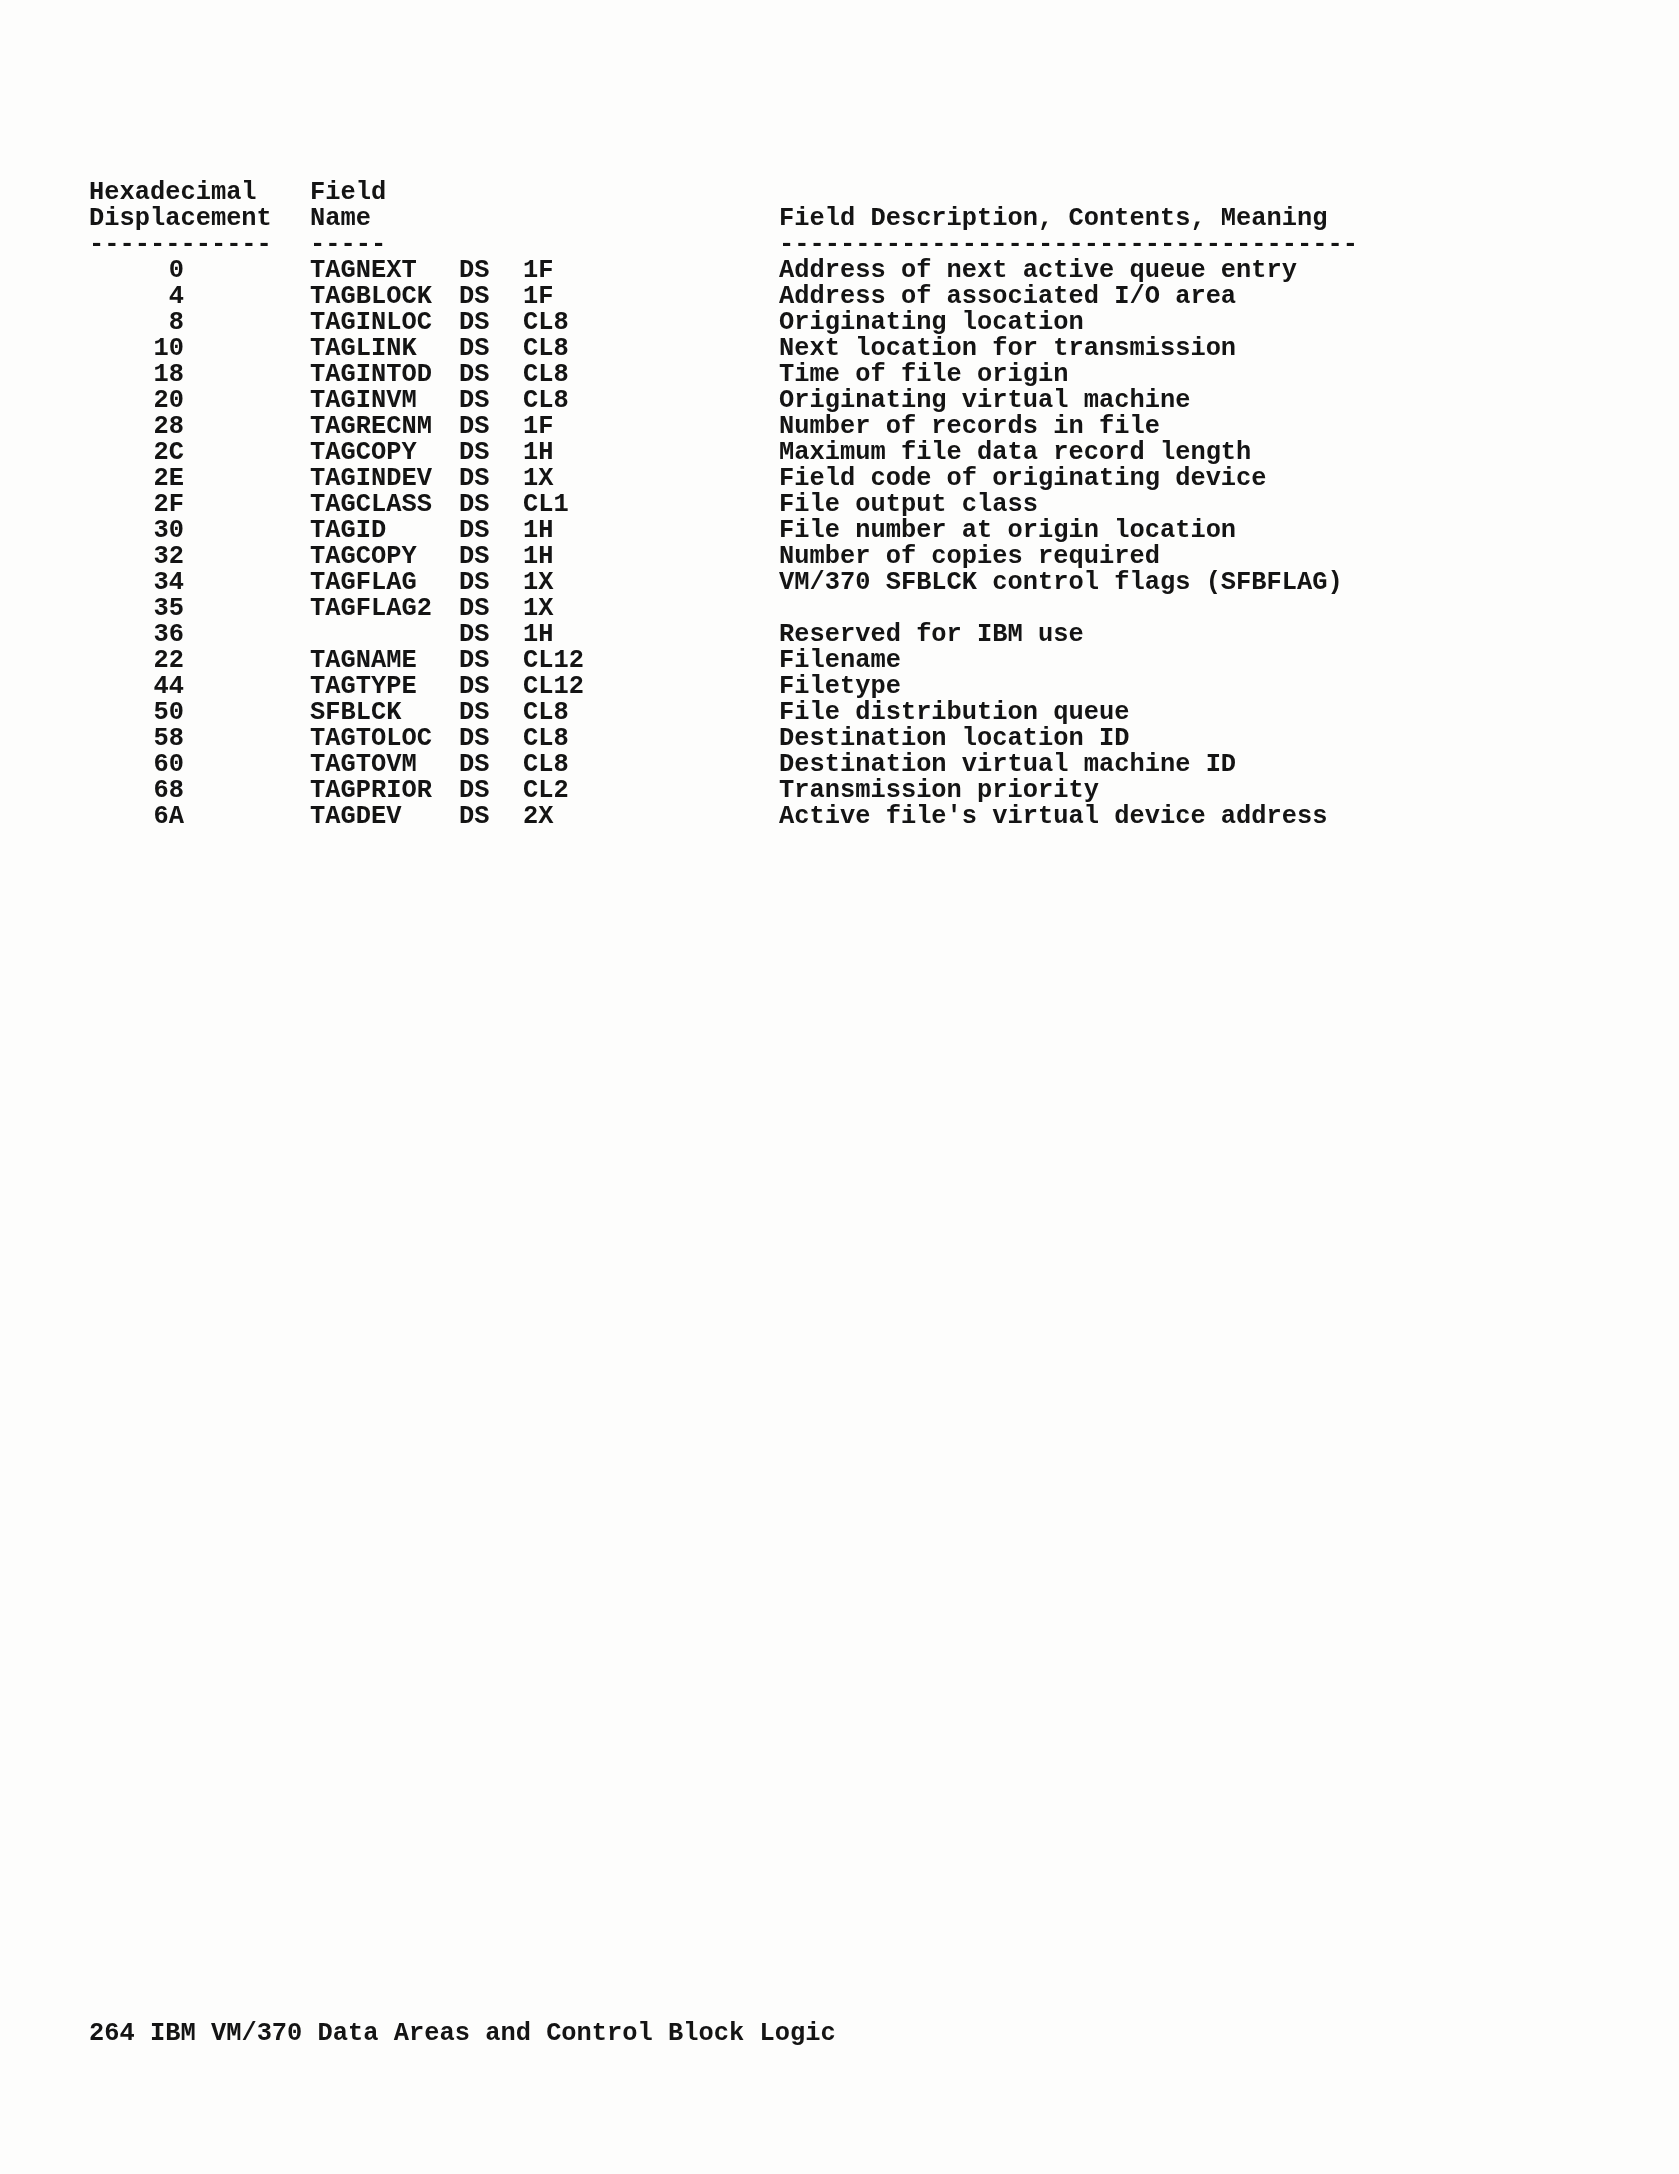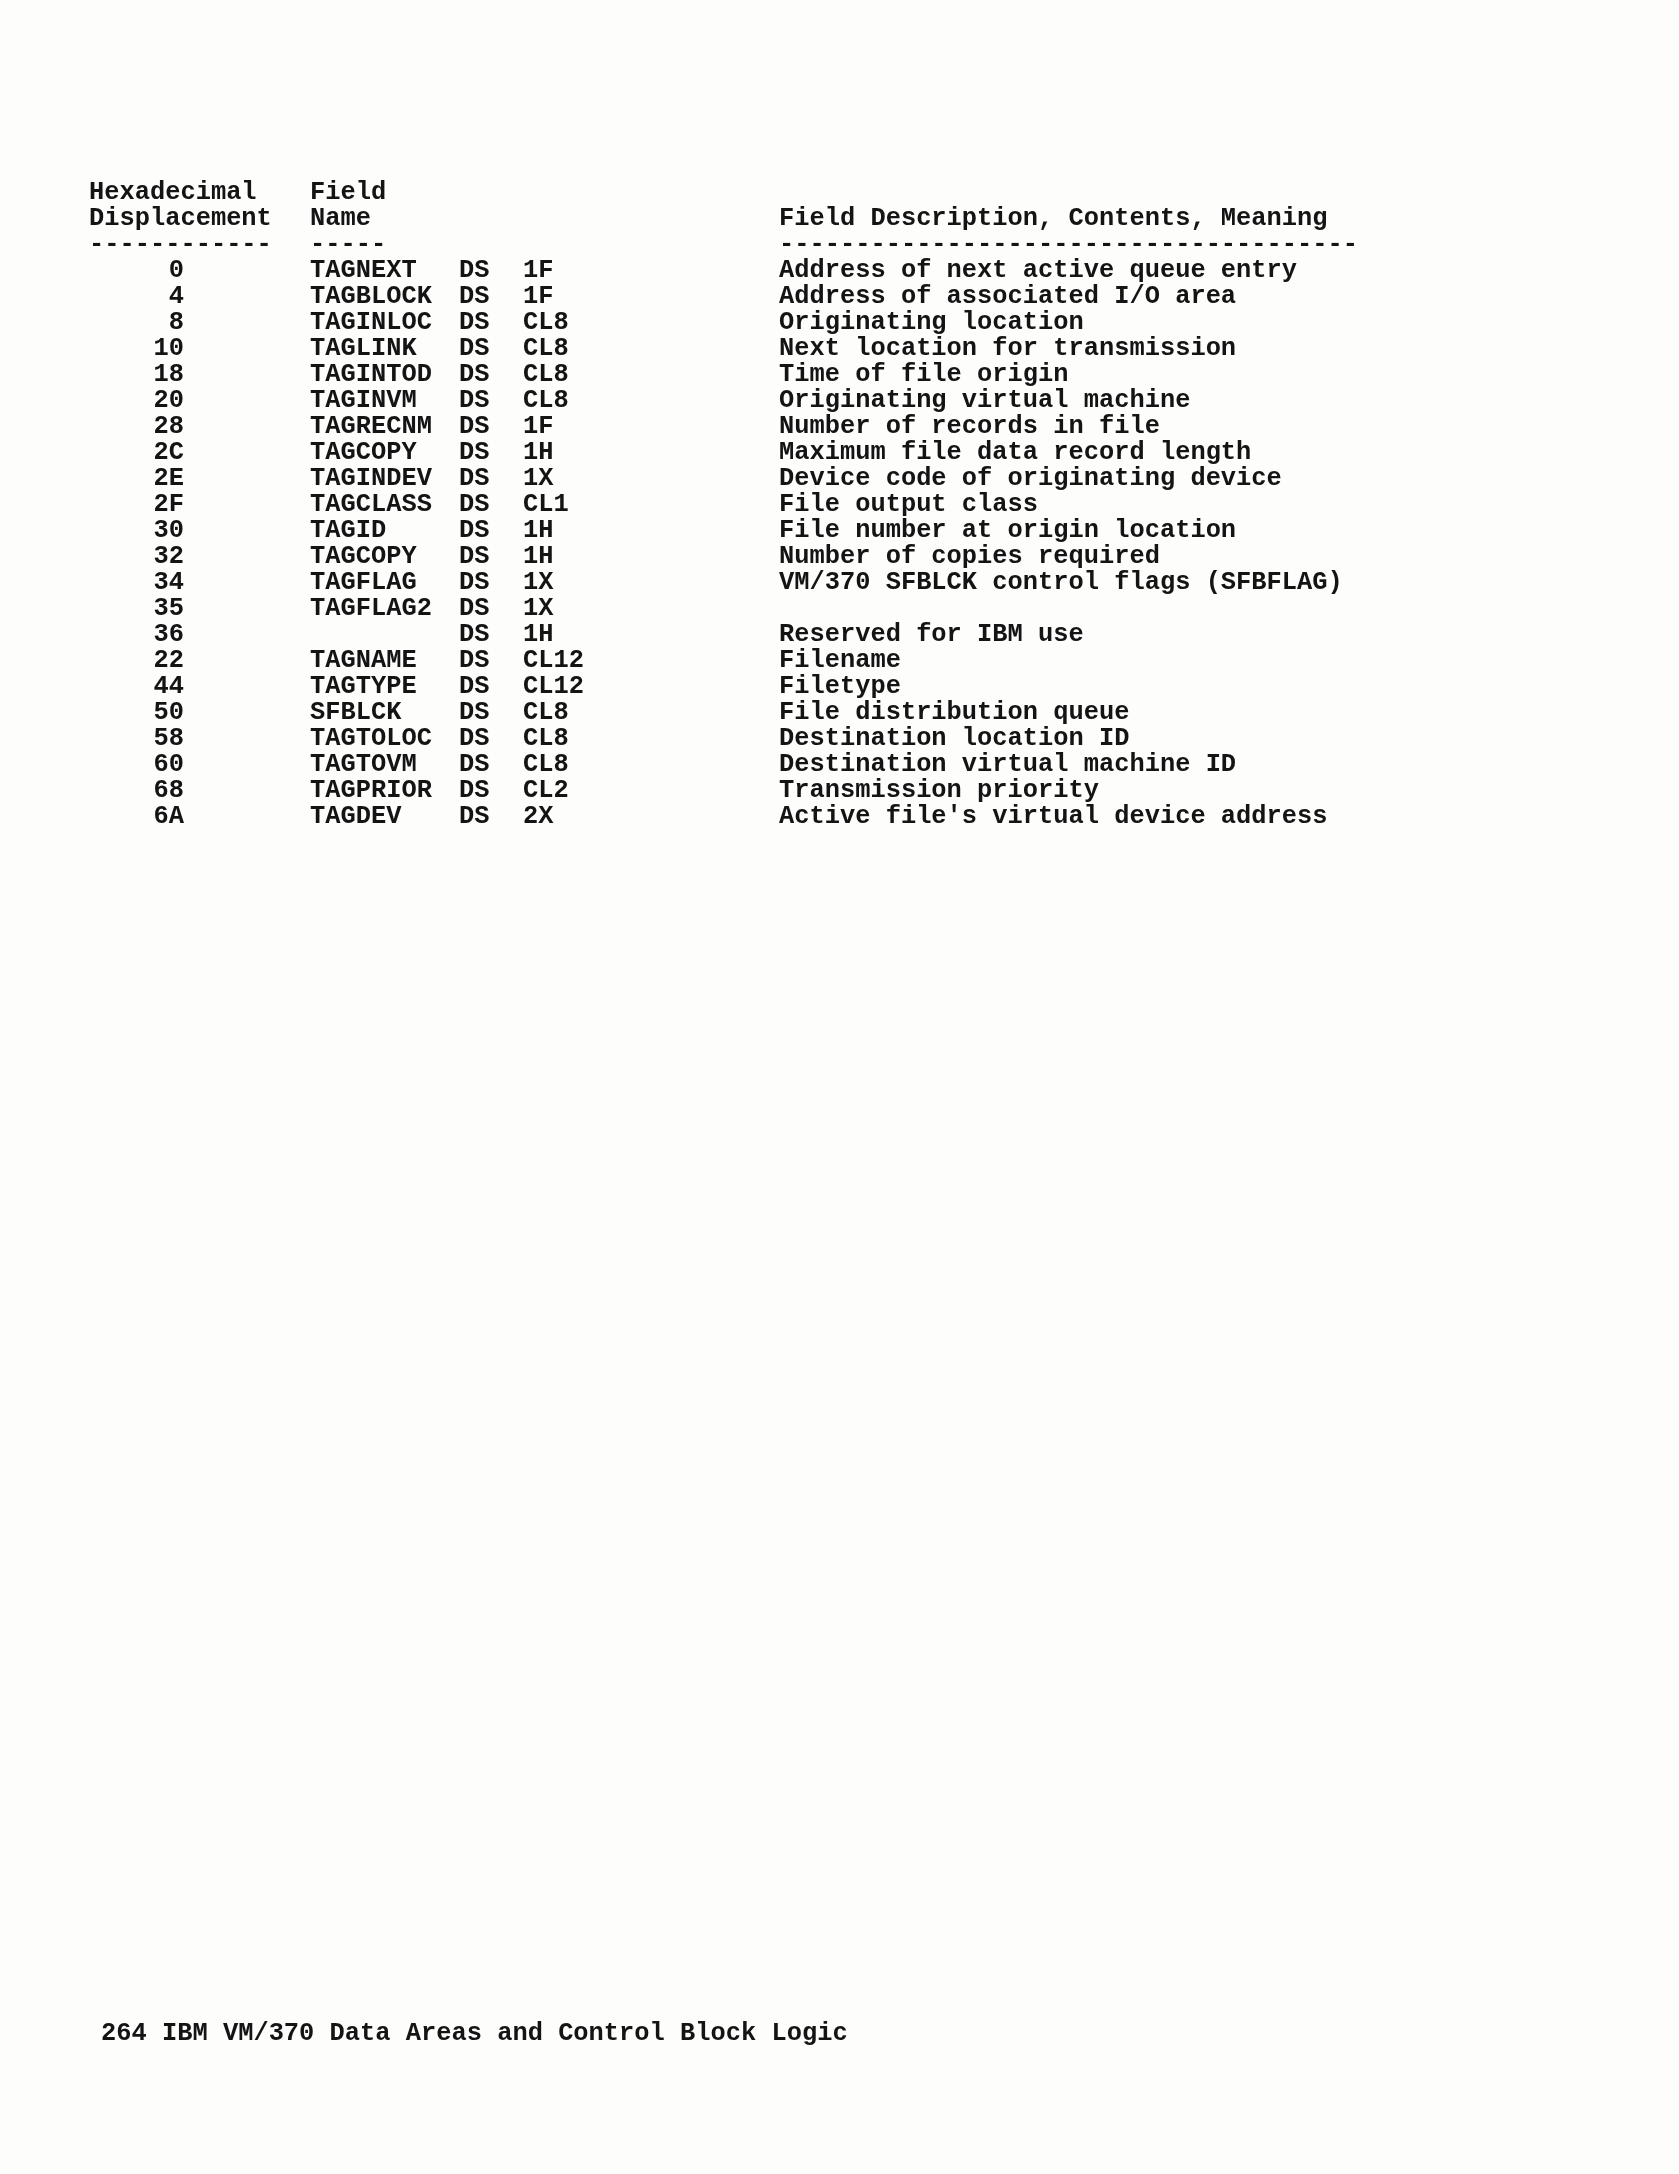--- a/index.html
+++ b/index.html
@@ -41,21 +41,21 @@
     position: absolute;
     top: 0;
     white-space: pre;
   }
   .c-col1    { left: 0; }
   .c-disp    { left: 0; width: 95px; text-align: right; }
   .c-name    { left: 221px; }
   .c-op      { left: 370px; }
   .c-operand { left: 434px; }
   .c-desc    { left: 690px; }
-  .f-num     { left: 0; margin-left: 12px; }
+  .f-num     { left: 0; }
   .f-title   { left: 86px; }
   .spacer    { height: 26px; }
 </style>
 </head>
 <body>
 
 <div class="page">
 
   <div class="content">
 
@@ -78,21 +78,21 @@
 
     <div>
         <div class="line"><span class="c-disp">0</span><span class="c-name">TAGNEXT</span><span class="c-op">DS</span><span class="c-operand">1F</span><span class="c-desc">Address of next active queue entry</span></div>
         <div class="line"><span class="c-disp">4</span><span class="c-name">TAGBLOCK</span><span class="c-op">DS</span><span class="c-operand">1F</span><span class="c-desc">Address of associated I/O area</span></div>
         <div class="line"><span class="c-disp">8</span><span class="c-name">TAGINLOC</span><span class="c-op">DS</span><span class="c-operand">CL8</span><span class="c-desc">Originating location</span></div>
         <div class="line"><span class="c-disp">10</span><span class="c-name">TAGLINK</span><span class="c-op">DS</span><span class="c-operand">CL8</span><span class="c-desc">Next location for transmission</span></div>
         <div class="line"><span class="c-disp">18</span><span class="c-name">TAGINTOD</span><span class="c-op">DS</span><span class="c-operand">CL8</span><span class="c-desc">Time of file origin</span></div>
         <div class="line"><span class="c-disp">20</span><span class="c-name">TAGINVM</span><span class="c-op">DS</span><span class="c-operand">CL8</span><span class="c-desc">Originating virtual machine</span></div>
         <div class="line"><span class="c-disp">28</span><span class="c-name">TAGRECNM</span><span class="c-op">DS</span><span class="c-operand">1F</span><span class="c-desc">Number of records in file</span></div>
         <div class="line"><span class="c-disp">2C</span><span class="c-name">TAGCOPY</span><span class="c-op">DS</span><span class="c-operand">1H</span><span class="c-desc">Maximum file data record length</span></div>
-        <div class="line"><span class="c-disp">2E</span><span class="c-name">TAGINDEV</span><span class="c-op">DS</span><span class="c-operand">1X</span><span class="c-desc">Device code of originating device</span></div>
+        <div class="line"><span class="c-disp">2E</span><span class="c-name">TAGINDEV</span><span class="c-op">DS</span><span class="c-operand">1X</span><span class="c-desc">Field code of originating device</span></div>
         <div class="line"><span class="c-disp">2F</span><span class="c-name">TAGCLASS</span><span class="c-op">DS</span><span class="c-operand">CL1</span><span class="c-desc">File output class</span></div>
         <div class="line"><span class="c-disp">30</span><span class="c-name">TAGID</span><span class="c-op">DS</span><span class="c-operand">1H</span><span class="c-desc">File number at origin location</span></div>
         <div class="line"><span class="c-disp">32</span><span class="c-name">TAGCOPY</span><span class="c-op">DS</span><span class="c-operand">1H</span><span class="c-desc">Number of copies required</span></div>
         <div class="line"><span class="c-disp">34</span><span class="c-name">TAGFLAG</span><span class="c-op">DS</span><span class="c-operand">1X</span><span class="c-desc">VM/370 SFBLCK control flags (SFBFLAG)</span></div>
         <div class="line"><span class="c-disp">35</span><span class="c-name">TAGFLAG2</span><span class="c-op">DS</span><span class="c-operand">1X</span></div>
         <div class="line"><span class="c-disp">36</span><span class="c-op">DS</span><span class="c-operand">1H</span><span class="c-desc">Reserved for IBM use</span></div>
         <div class="line"><span class="c-disp">22</span><span class="c-name">TAGNAME</span><span class="c-op">DS</span><span class="c-operand">CL12</span><span class="c-desc">Filename</span></div>
         <div class="line"><span class="c-disp">44</span><span class="c-name">TAGTYPE</span><span class="c-op">DS</span><span class="c-operand">CL12</span><span class="c-desc">Filetype</span></div>
         <div class="line"><span class="c-disp">50</span><span class="c-name">SFBLCK</span><span class="c-op">DS</span><span class="c-operand">CL8</span><span class="c-desc">File distribution queue</span></div>
         <div class="line"><span class="c-disp">58</span><span class="c-name">TAGTOLOC</span><span class="c-op">DS</span><span class="c-operand">CL8</span><span class="c-desc">Destination location ID</span></div>

